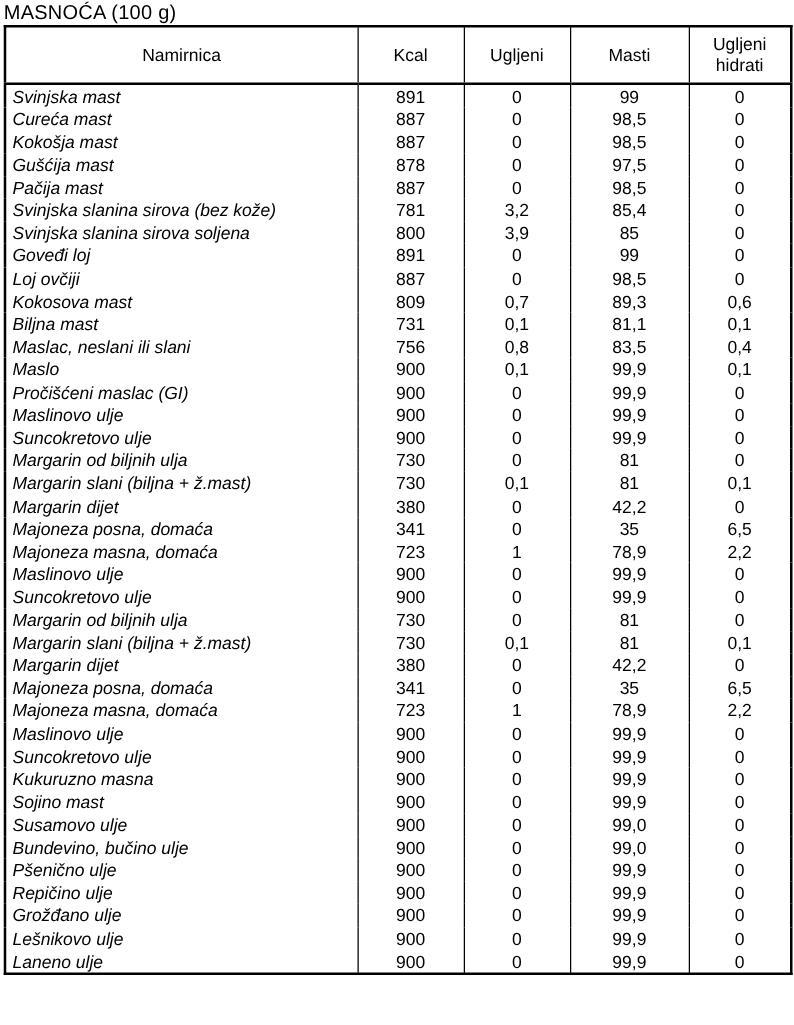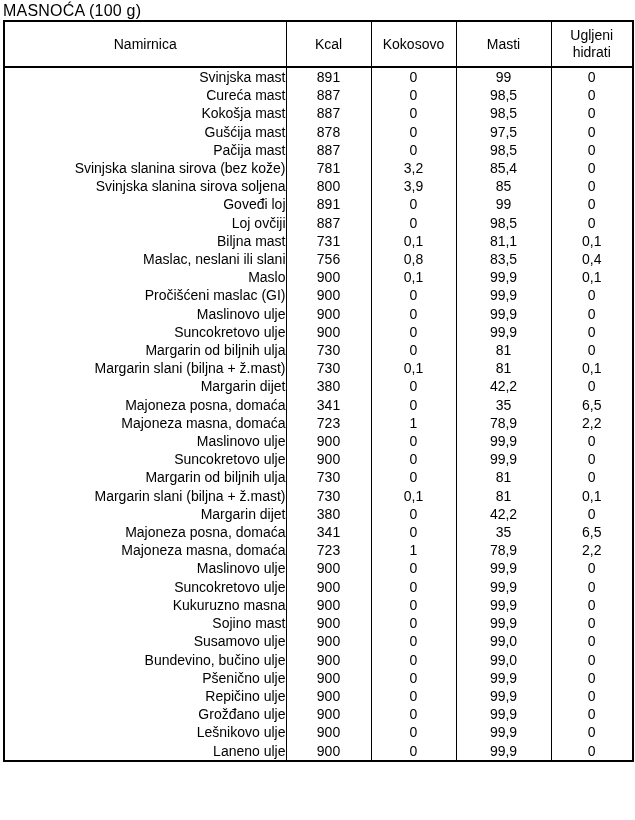--- a/index.html
+++ b/index.html
@@ -53,22 +53,23 @@
     border-bottom: 2px solid #000000;
   }
   table.nutrition tbody td {
     height: 18.2px;
     line-height: 18.2px;
     white-space: nowrap;
     text-align: center;
     vertical-align: middle;
   }
   table.nutrition tbody td:first-child {
-    text-align: right;
+    text-align: left;
     padding-left: 5px;
+    font-style: italic;
   }
   col.c-name    { width: 282px; }
   col.c-kcal    { width: 85px;  }
   col.c-protein { width: 85px;  }
   col.c-fat     { width: 95px;  }
   col.c-carb    { width: 82px;  }
 </style>
 </head>
 <body>
 
@@ -81,21 +82,21 @@
       <col class="c-name">
       <col class="c-kcal">
       <col class="c-protein">
       <col class="c-fat">
       <col class="c-carb">
     </colgroup>
     <thead>
       <tr>
         <th>Namirnica</th>
         <th>Kcal</th>
-        <th>Kokosovo</th>
+        <th>Ugljeni</th>
         <th>Masti</th>
         <th>Ugljeni hidrati</th>
       </tr>
     </thead>
     <tbody>
         <tr>
           <td>Svinjska mast</td>
           <td>891</td>
           <td>0</td>
           <td>99</td>
@@ -151,20 +152,27 @@
           <td>0</td>
         </tr>
         <tr>
           <td>Loj ovčiji</td>
           <td>887</td>
           <td>0</td>
           <td>98,5</td>
           <td>0</td>
         </tr>
         <tr>
+          <td>Kokosova mast</td>
+          <td>809</td>
+          <td>0,7</td>
+          <td>89,3</td>
+          <td>0,6</td>
+        </tr>
+        <tr>
           <td>Biljna mast</td>
           <td>731</td>
           <td>0,1</td>
           <td>81,1</td>
           <td>0,1</td>
         </tr>
         <tr>
           <td>Maslac, neslani ili slani</td>
           <td>756</td>
           <td>0,8</td>

